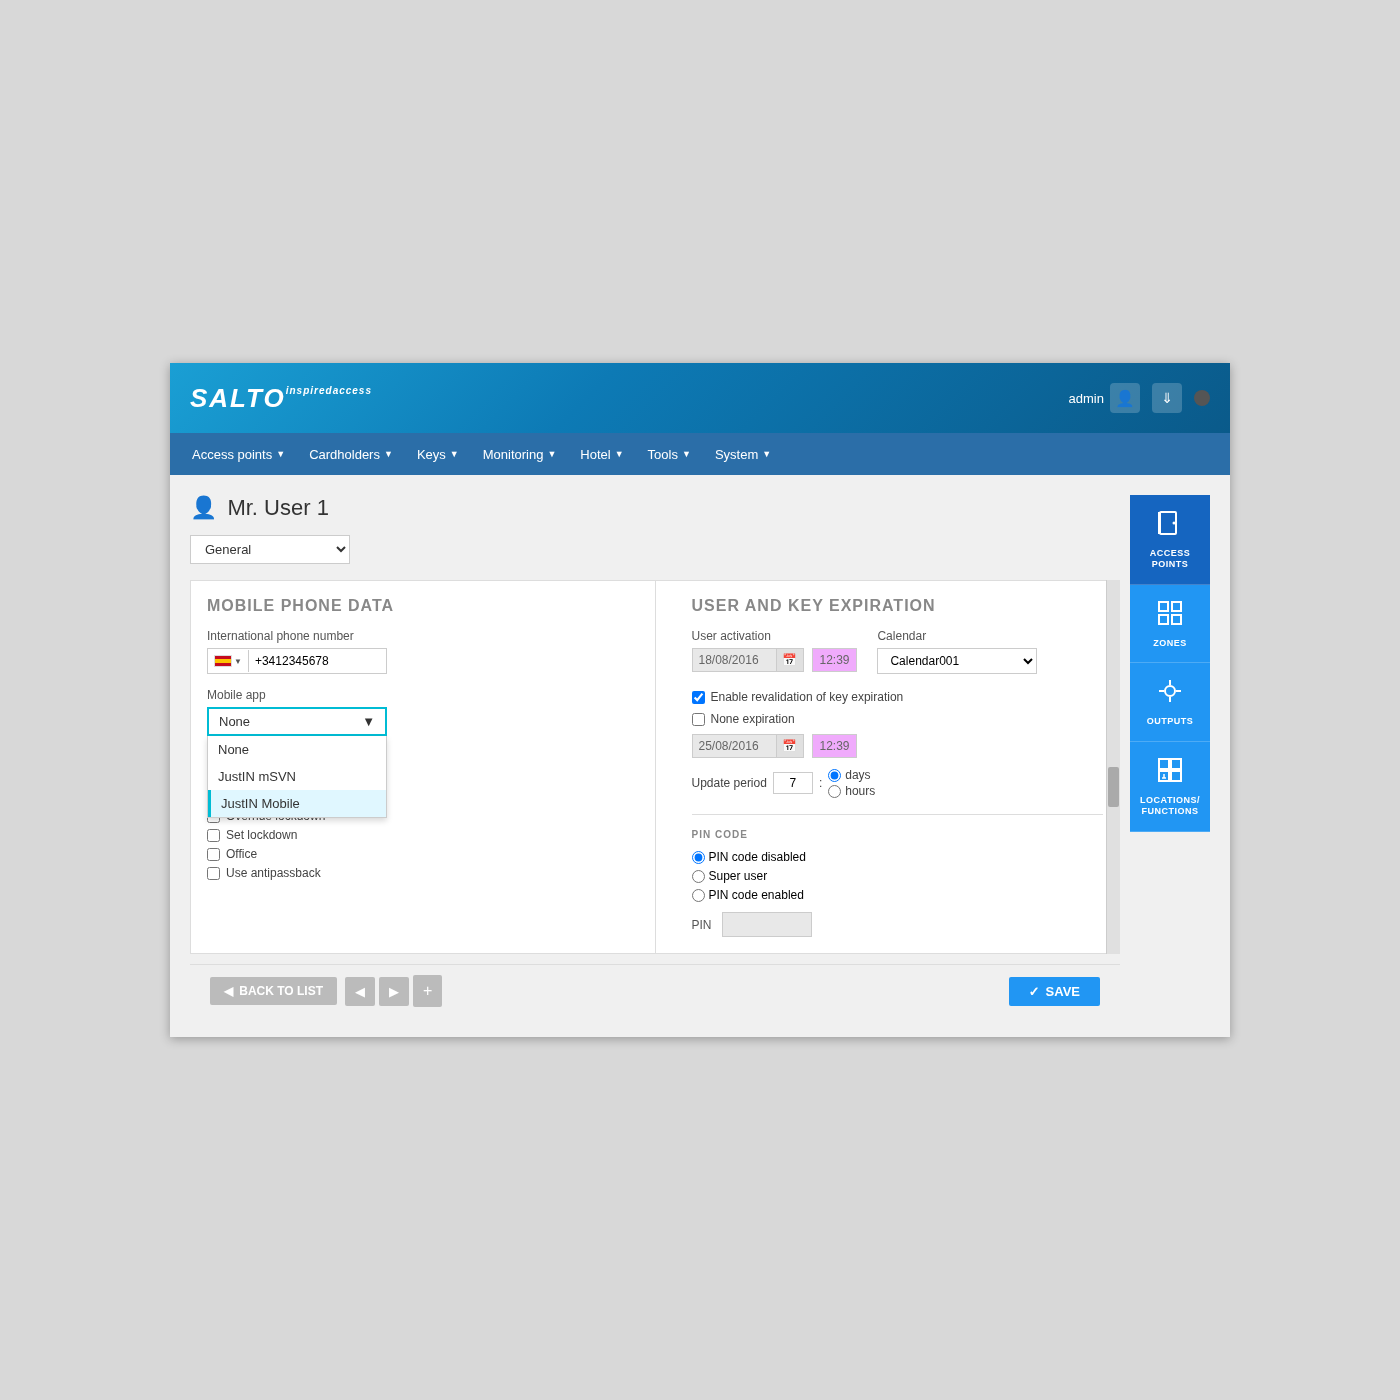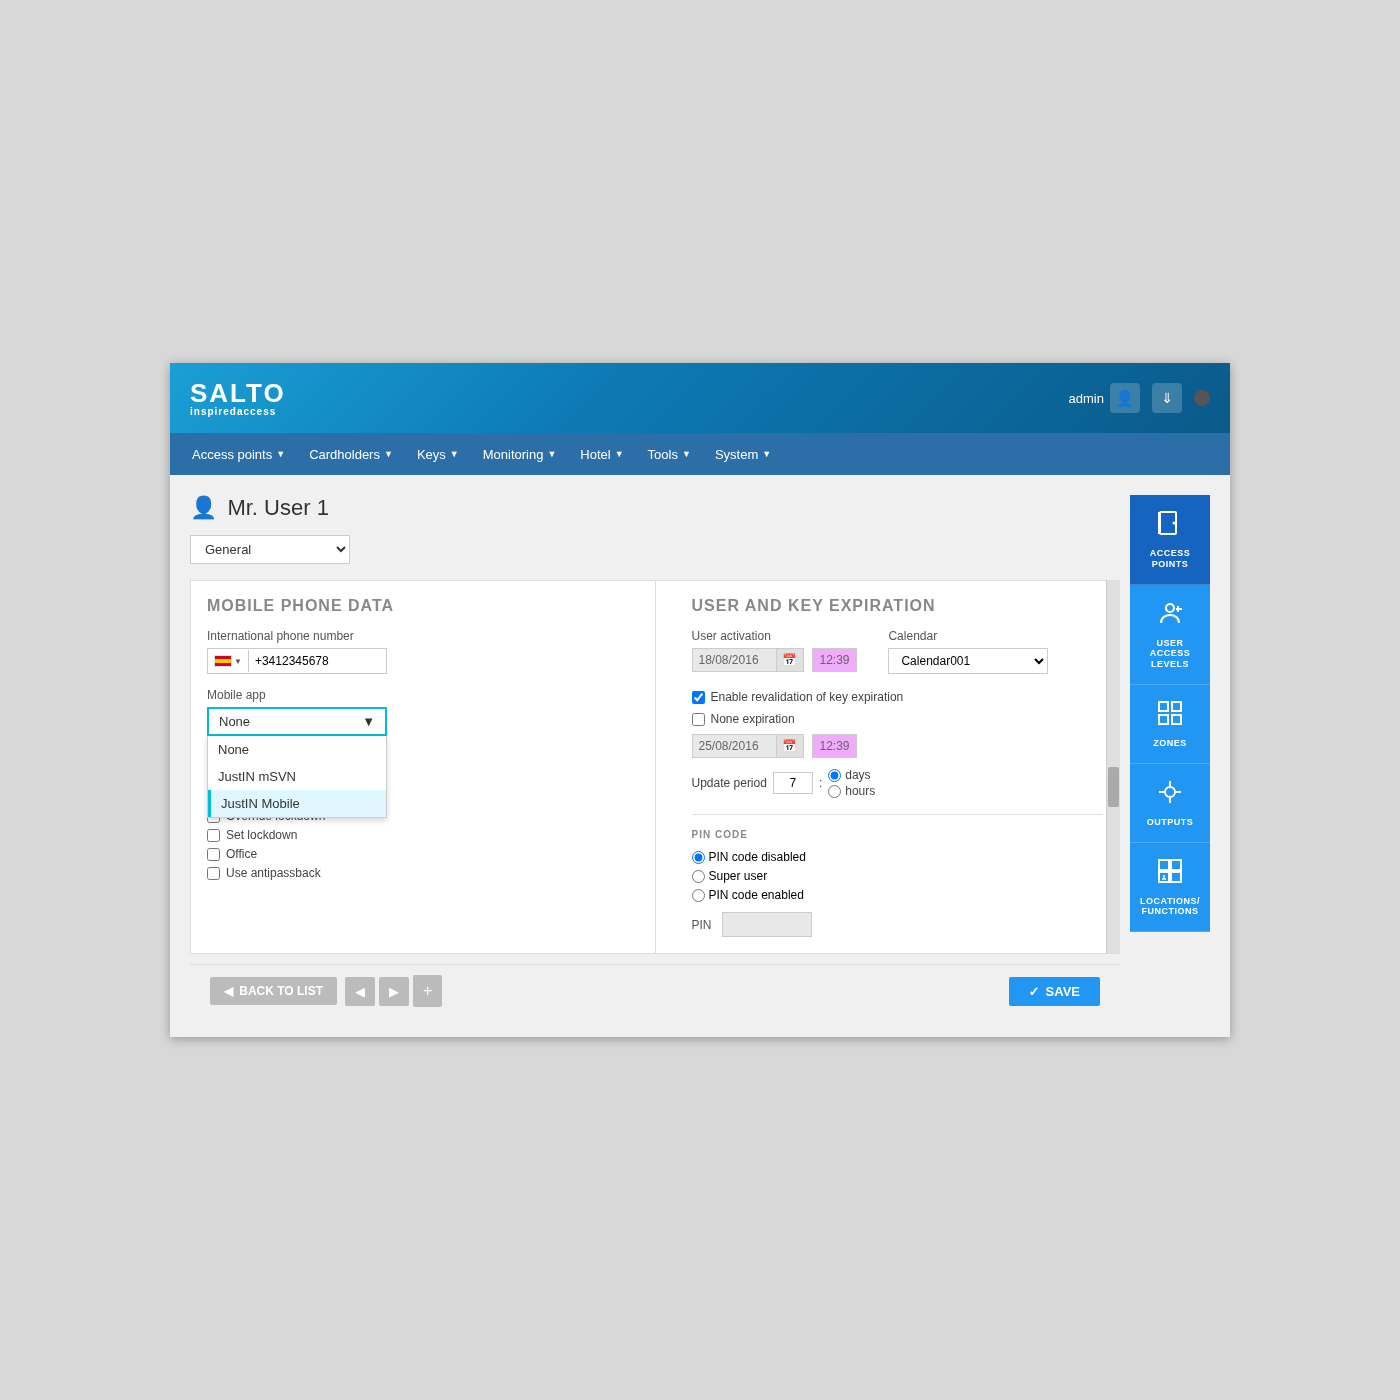--- a/index.html
+++ b/index.html
@@ -24,21 +24,22 @@
     .top-header {
       background: linear-gradient(135deg, #1a9fd4 0%, #0d7ab5 40%, #0a5a8a 100%);
       padding: 12px 20px;
       display: flex;
       align-items: center;
       justify-content: space-between;
       height: 70px;
     }
     .logo-area {
       display: flex;
-      flex-direction: column;
+      flex-direction: row;
+      font-style: italic;
     }
     .logo-salto {
       color: white;
       font-size: 26px;
       font-weight: 900;
       letter-spacing: 2px;
       line-height: 1;
     }
     .logo-sub {
       color: rgba(255,255,255,0.85);
@@ -665,21 +666,21 @@
               <input type="checkbox" style="">
               <span>Use antipassback</span>
             </div>
           </div>
 
           <div class="form-col-divider"></div>
 
           <div class="form-col">
             <div class="section-title">USER AND KEY EXPIRATION</div>
 
-            <div style="display:flex; gap:31px; align-items:flex-start; margin-bottom:10px;">
+            <div style="display:flex; gap:20px; align-items:flex-start; margin-bottom:10px;">
               <div>
                 <div class="form-label">User activation</div>
                 <div class="activation-row">
                   <div class="date-input-group">
                     <input type="text" class="date-input" value="18/08/2016" style="">
                     <button class="date-cal-btn">📅</button>
                   </div>
                   <input type="text" class="time-input" value="12:39" style="">
                 </div>
               </div>
@@ -780,31 +781,20 @@
             <rect x="4" y="3" width="16" height="22" rx="1" stroke="white" stroke-width="2" fill="none"></rect>
             <rect x="2" y="3" width="2" height="22" fill="white"></rect>
             <circle cx="18" cy="14" r="1.5" fill="white"></circle>
           </svg>
         </div>
         <span class="sidebar-btn-label">ACCESS POINTS</span>
       </div>
       <div class="sidebar-btn">
         <div class="sidebar-btn-icon">
           <svg width="28" height="28" viewBox="0 0 28 28" fill="none">
-            <circle cx="14" cy="9" r="4" stroke="white" stroke-width="2" fill="none"></circle>
-            <path d="M5 24c0-5 4-8 9-8s9 3 9 8" stroke="white" stroke-width="2" fill="none"></path>
-            <line x1="20" y1="10" x2="26" y2="10" stroke="white" stroke-width="2"></line>
-            <line x1="22" y1="7" x2="22" y2="13" stroke="white" stroke-width="2"></line>
-          </svg>
-        </div>
-        <span class="sidebar-btn-label">USER ACCESS LEVELS</span>
-      </div>
-      <div class="sidebar-btn">
-        <div class="sidebar-btn-icon">
-          <svg width="28" height="28" viewBox="0 0 28 28" fill="none">
             <rect x="3" y="3" width="9" height="9" stroke="white" stroke-width="2" fill="none"></rect>
             <rect x="16" y="3" width="9" height="9" stroke="white" stroke-width="2" fill="none"></rect>
             <rect x="3" y="16" width="9" height="9" stroke="white" stroke-width="2" fill="none"></rect>
             <rect x="16" y="16" width="9" height="9" stroke="white" stroke-width="2" fill="none"></rect>
           </svg>
         </div>
         <span class="sidebar-btn-label">ZONES</span>
       </div>
       <div class="sidebar-btn">
         <div class="sidebar-btn-icon">

